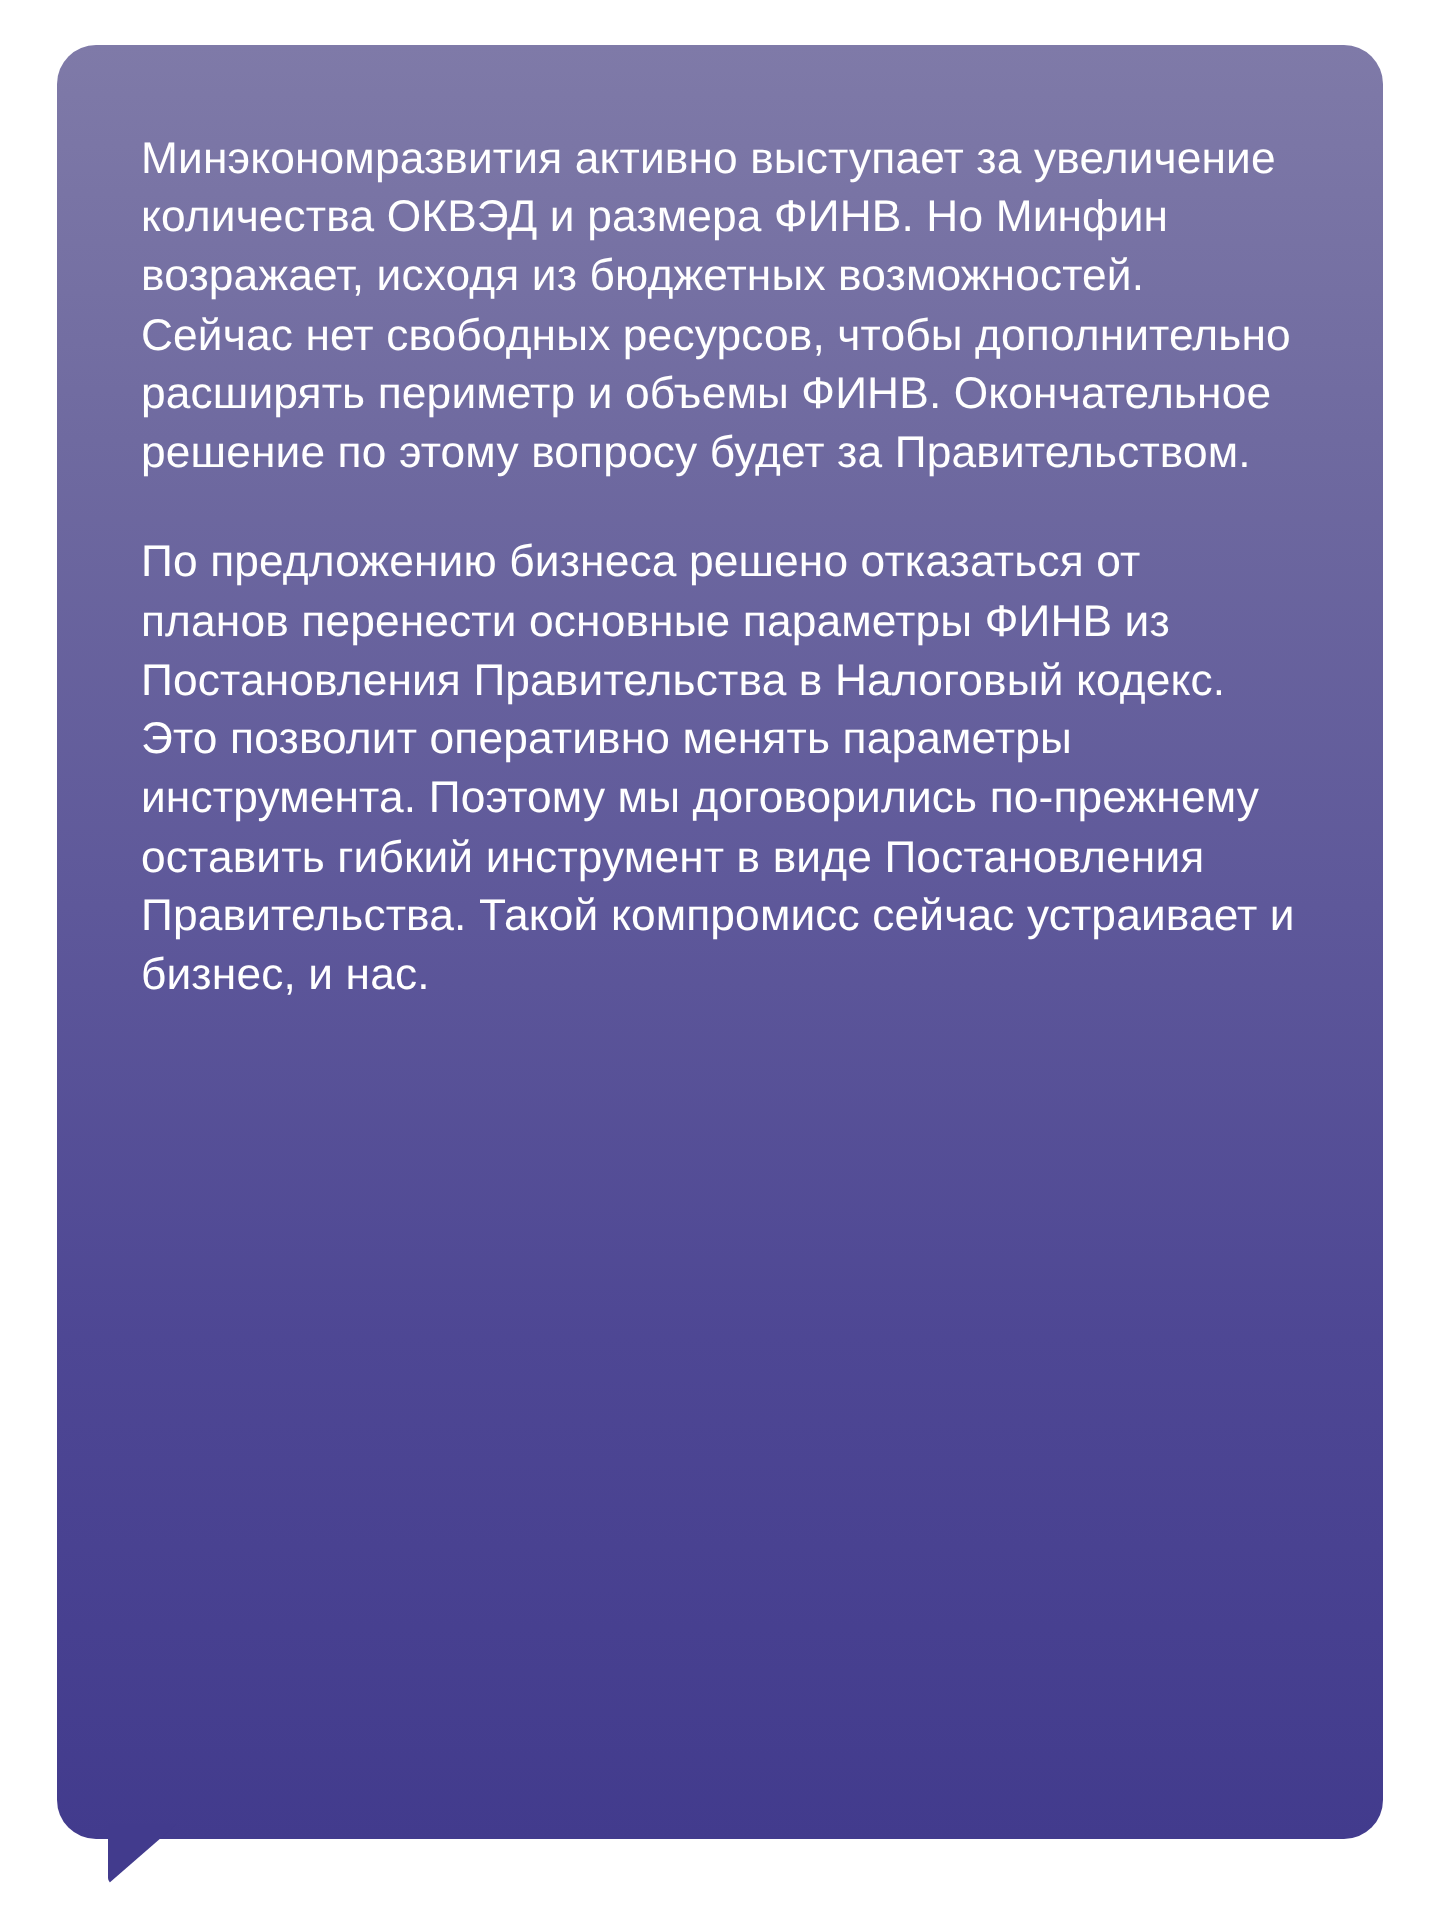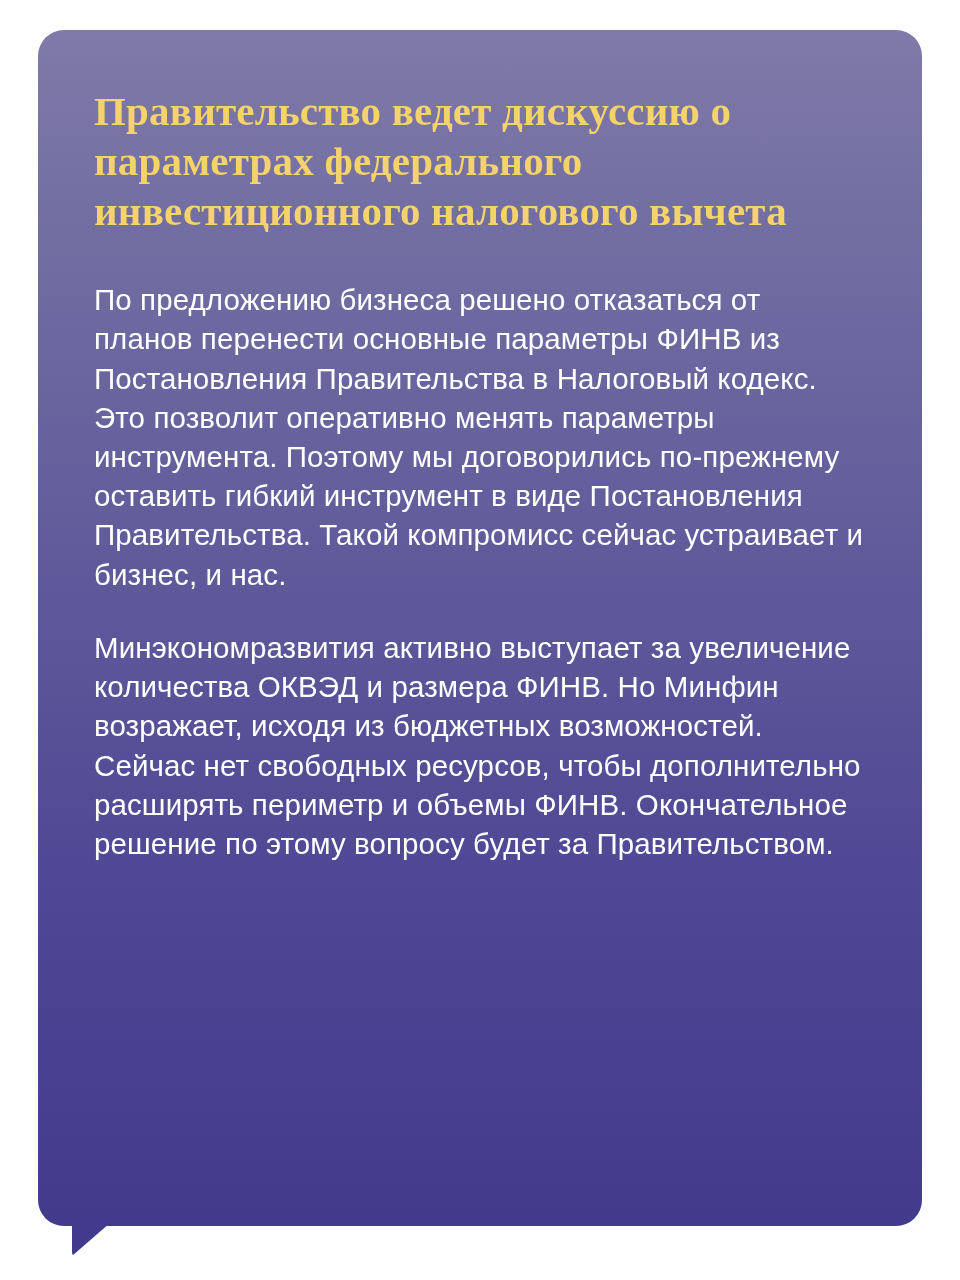--- a/index.html
+++ b/index.html
@@ -69,18 +69,17 @@
   }
   .para:last-child {
     margin-bottom: 0;
   }
 </style>
 </head>
 <body>
 
 <div class="card-wrap">
   <div class="card">
-    <h1 class="headline">Правительство ведет дискуссию о параметрах федерального инвестиционного налогового вычета</h1>
+    <p class="para">Минэкономразвития активно выступает за увеличение количества ОКВЭД и размера ФИНВ. Но Минфин возражает, исходя из бюджетных возможностей. Сейчас нет свободных ресурсов, чтобы дополнительно расширять периметр и объемы ФИНВ. Окончательное решение по этому вопросу будет за Правительством.</p>
     <p class="para">По предложению бизнеса решено отказаться от планов перенести основные параметры ФИНВ из Постановления Правительства в Налоговый кодекс. Это позволит оперативно менять параметры инструмента. Поэтому мы договорились по-прежнему оставить гибкий инструмент в виде Постановления Правительства. Такой компромисс сейчас устраивает и бизнес, и нас.</p>
-    <p class="para">Минэкономразвития активно выступает за увеличение количества ОКВЭД и размера ФИНВ. Но Минфин возражает, исходя из бюджетных возможностей. Сейчас нет свободных ресурсов, чтобы дополнительно расширять периметр и объемы ФИНВ. Окончательное решение по этому вопросу будет за Правительством.</p>
   </div>
   <div class="tail"></div>
 </div>
 
 </body></html>

